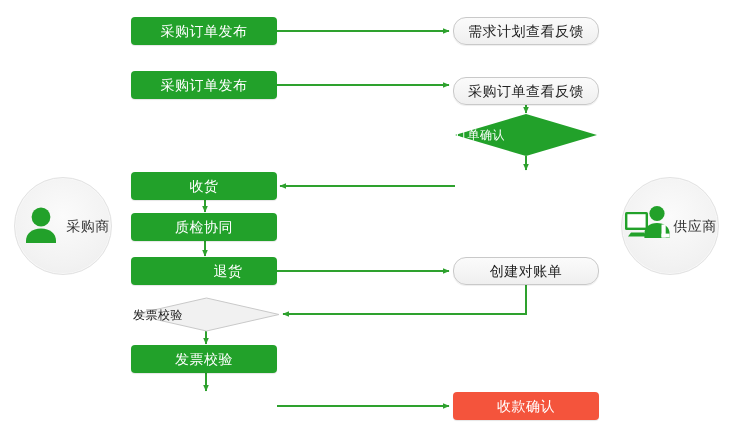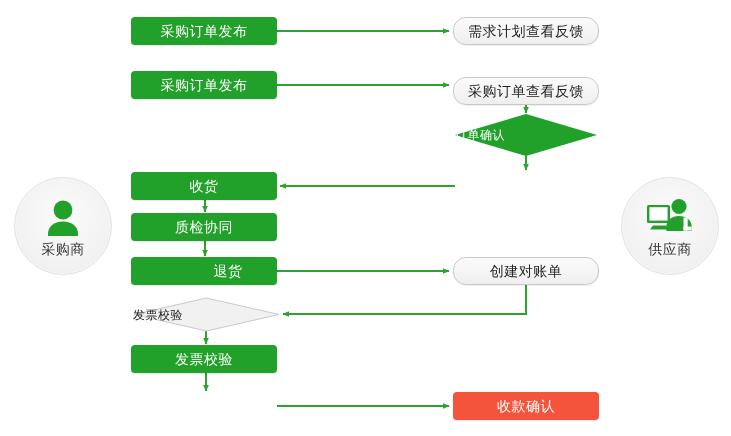--- a/index.html
+++ b/index.html
@@ -82,21 +82,21 @@
   
   .actor {
     position: absolute;
     width: 96px;
     height: 96px;
     border-radius: 50%;
     background: radial-gradient(circle at 50% 40%, #fbfbfb 0%, #f2f2f2 65%, #ebebeb 100%);
     border: 1px solid #e2e2e2;
     box-shadow: inset 0 0 0 1px #f7f7f7;
     display: flex;
-    flex-direction: column;
+    flex-direction: row;
     align-items: center;
     justify-content: center;
   }
   .actor .glyph {
     width: 50px;
     height: 44px;
     display: block;
     margin-bottom: 1px;
   }
   .actor .alabel {

